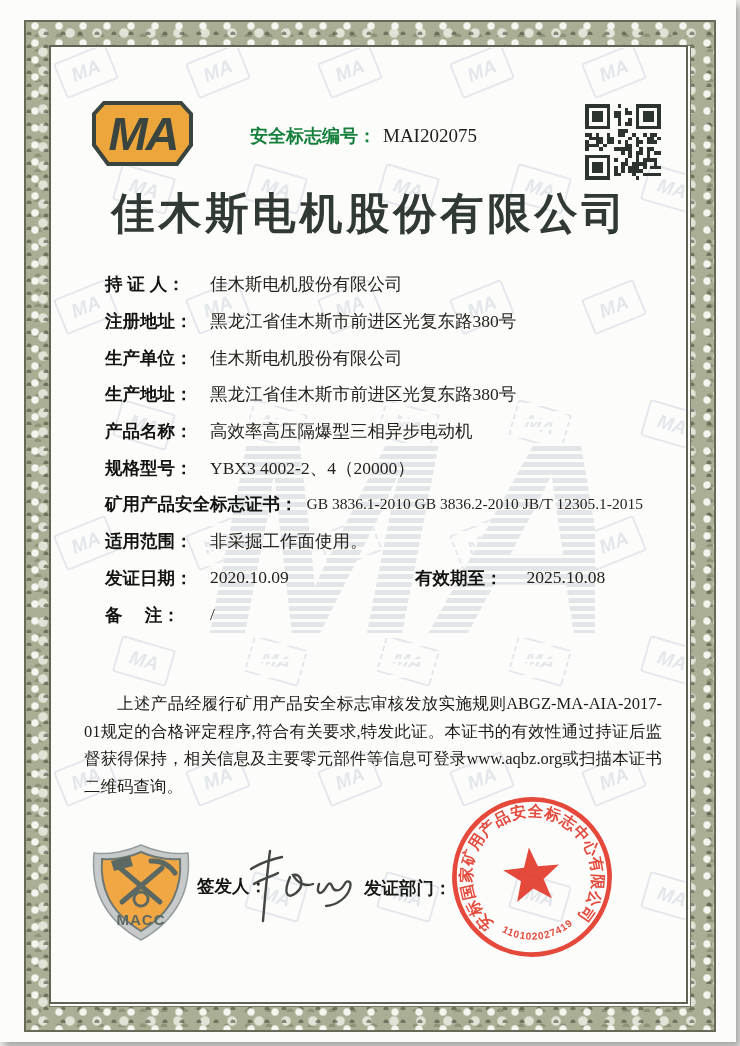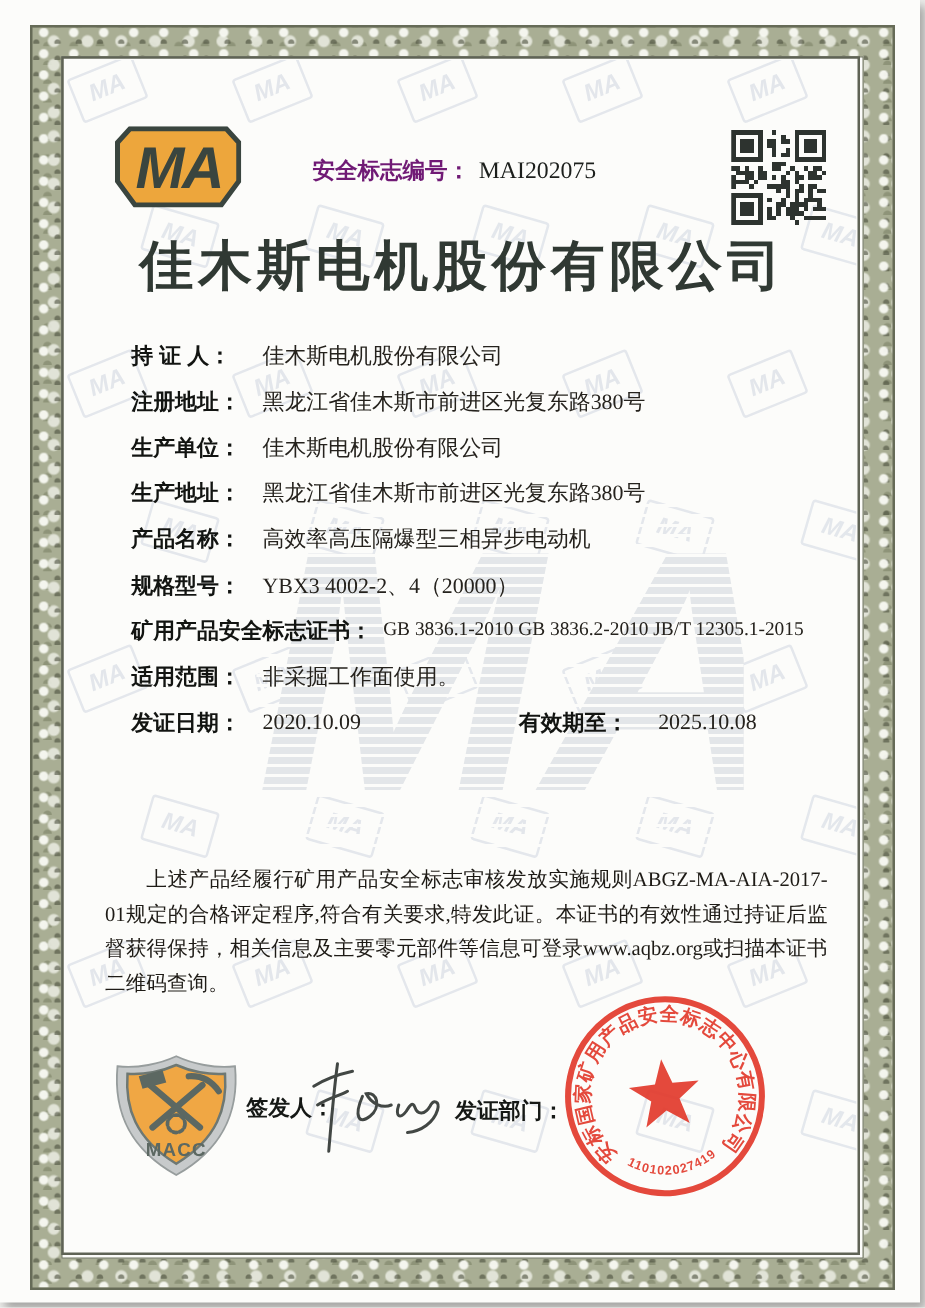--- a/index.html
+++ b/index.html
@@ -27,21 +27,21 @@
            color:#dfe3e9;font:italic 800 19px "Liberation Sans",sans-serif;
            display:flex;align-items:center;justify-content:center;opacity:.85;}
   .wm-center{position:absolute;left:205px;top:398px;width:390px;height:280px;
              font:italic 900 275px/280px "Liberation Sans",sans-serif;
              color:#e3e6e9;text-align:center;overflow:hidden;}
   .wm-center:after{content:"";position:absolute;left:0;top:0;right:0;bottom:0;
              background:repeating-linear-gradient(180deg, rgba(252,252,250,0) 0 5px, #fcfcfa 5px 8px);}
   
   .ma-badge{position:absolute;left:92px;top:101px;width:101px;height:65px;}
   .certno{position:absolute;left:250px;top:124px;white-space:nowrap;}
-  .certno .lbl{font:700 18px "Liberation Sans",sans-serif;color:#701a75;}
+  .certno .lbl{font:700 18px "Liberation Sans",sans-serif;color:#15803d;}
   .certno .num{font:400 19px "Liberation Serif",serif;color:#1c1f1c;margin-left:7px;text-align:right;}
   .qr{position:absolute;left:585px;top:104px;width:76px;height:76px;}
   .title{position:absolute;left:50px;top:187px;width:640px;text-align:center;
          font:700 43px/54px "Liberation Serif",serif;color:#303933;letter-spacing:4px;}
   
   .fields{position:absolute;left:105px;top:266px;width:565px;}
   .row{height:36.7px;display:flex;align-items:center;white-space:nowrap;}
   .lblf{font:700 17.5px "Liberation Sans",sans-serif;color:#121411;flex:none;}
   .w4{width:105px;}
   .val{font:400 17.5px "Liberation Serif",serif;color:#25221d;}
@@ -285,20 +285,24 @@
     <div class="row">
       <span class="lblf w4">适用范围：</span>
       <span class="val">非采掘工作面使用。</span>
     </div>
     <div class="row dates">
       <span class="lblf w4">发证日期：</span>
       <span class="val">2020.10.09</span>
       <span class="lblf">有效期至：</span>
       <span class="val val2">2025.10.08</span>
     </div>
+    <div class="row">
+      <span class="lblf w4">备　 注：</span>
+      <span class="val">/</span>
+    </div>
   </div>
 
   <div class="statement">上述产品经履行矿用产品安全标志审核发放实施规则ABGZ-MA-AIA-2017-01规定的合格评定程序,符合有关要求,特发此证。本证书的有效性通过持证后监督获得保持，相关信息及主要零元部件等信息可登录www.aqbz.org或扫描本证书二维码查询。</div>
 
   <svg class="macc" viewBox="0 0 112 102">
     <path d="M56,3 C69,9 87,13 103,11 C106,43 97,75 56,98 C15,75 6,43 9,11 C25,13 43,9 56,3 Z" fill="#c7cacb" stroke="#979d9d" stroke-width="1.5"></path>
     <path d="M56,10 C67,15 82,18 95,17 C97,44 89,69 56,89 C23,69 15,44 17,17 C30,18 45,15 56,10 Z" fill="#f0a744" stroke="#6e7873" stroke-width="2"></path>
     <g stroke="#5c6862" fill="none" stroke-linecap="round">
       <path d="M35,26 L75,60" stroke-width="5"></path>
       <path d="M77,26 L37,60" stroke-width="5"></path>

